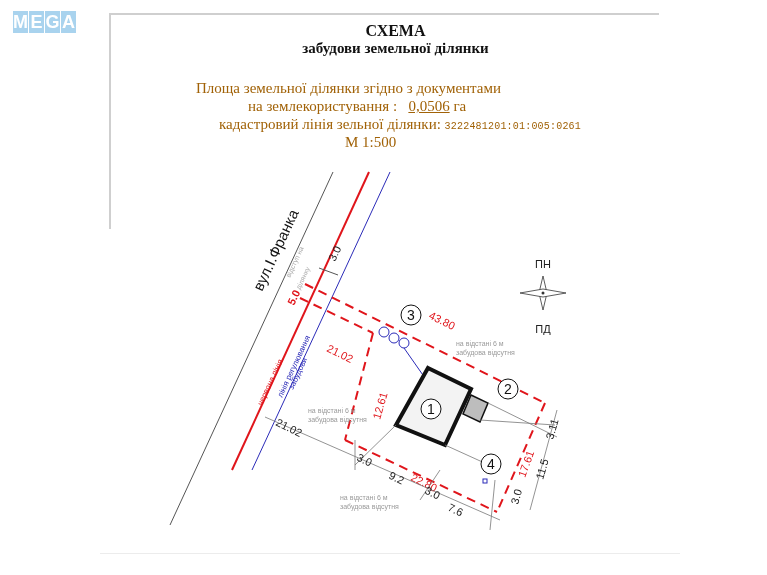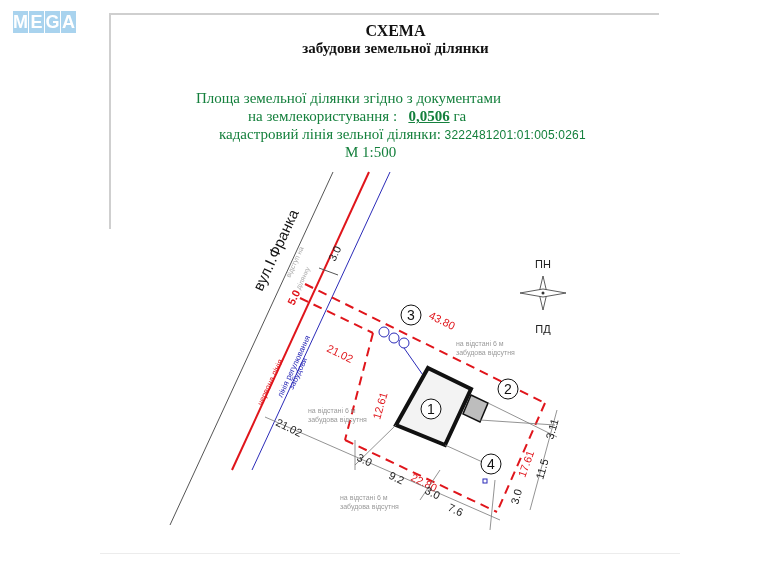--- a/index.html
+++ b/index.html
@@ -5,26 +5,26 @@
   html, body { margin:0; padding:0; background:#ffffff; }
   body { width:767px; height:575px; position:relative; overflow:hidden; font-family:"Liberation Serif", serif; }
   .logo { position:absolute; left:13px; top:11px; display:flex; gap:1px; }
   .logo span { display:inline-block; width:15px; height:22px; background:#a9d3ee; color:#ffffff;
                font-family:"Liberation Sans", sans-serif; font-weight:bold; font-size:18px; line-height:22px; text-align:center; }
   .sheet-border-top { position:absolute; left:109px; top:13px; width:550px; height:2px; background:#cfcfcf; }
   .sheet-border-left { position:absolute; left:109px; top:13px; width:2px; height:216px; background:#cfcfcf; }
   .title { position:absolute; left:0; width:767px; text-align:center; color:#111; }
   .t1 { top:22px; left:12px; font-weight:bold; font-size:16px; }
   .t2 { top:40px; left:12px; font-weight:bold; font-size:15px; }
-  .line { position:absolute; font-size:15px; color:#15803d; white-space:nowrap;margin-top:10px; }
+  .line { position:absolute; font-size:15px; color:#a16207; white-space:nowrap; }
   .l1 { left:196px; top:80px; }
   .l2 { left:248px; top:98px; }
-  .l2 .val { text-decoration:underline;font-weight:bold; }
+  .l2 .val { text-decoration:underline; }
   .l3 { left:219px; top:116px; }
-  .l3 .cad { font-family:Liberation Sans, sans-serif; font-size:12px; letter-spacing:0.2px; }
+  .l3 .cad { font-family:Liberation Mono, monospace; font-size:10px; letter-spacing:0.2px; }
   .l4 { left:345px; top:134px; }
   svg.plan { position:absolute; left:0; top:0; }
   .faint-bottom { position:absolute; left:100px; top:553px; width:580px; height:1px; background:#ececec; }
 </style>
 </head>
 <body>
 
 <div class="logo">
   <span>M</span>
   <span>E</span>

